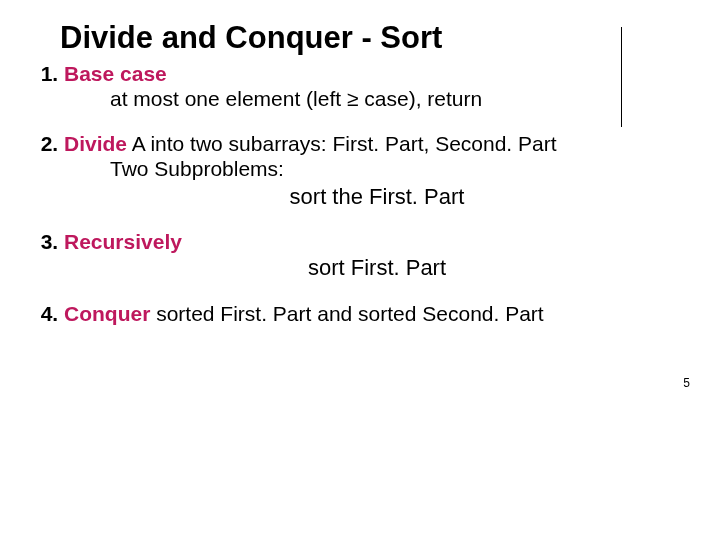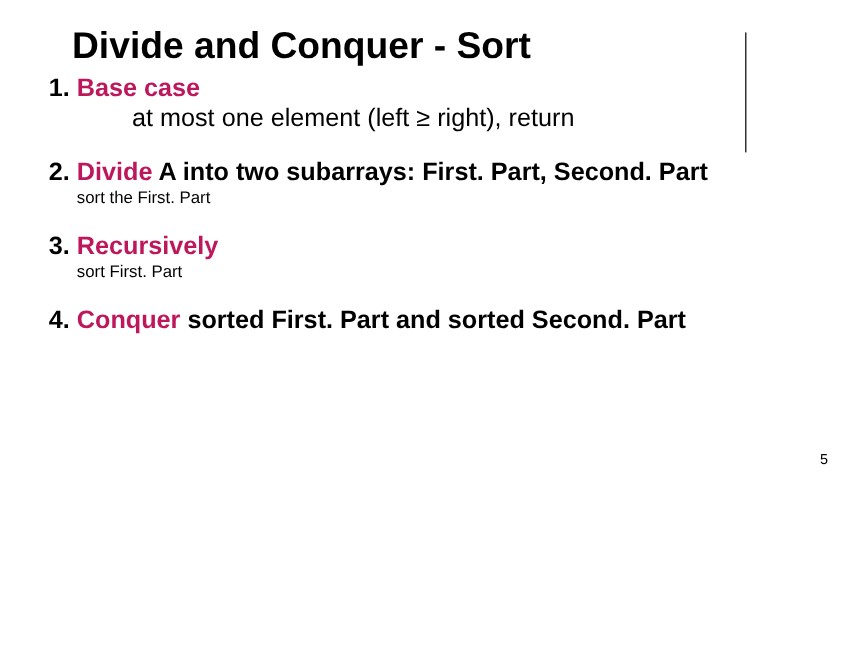--- a/index.html
+++ b/index.html
@@ -31,36 +31,37 @@
   }
   ol.main > li {
     font-size: 21px;
     font-weight: bold;
     margin-bottom: 20px;
   }
   ol.main > li > .head {
     font-weight: bold;
   }
   .normal {
-    font-weight: bold;
+    font-weight: normal;
   }
   .green-bold {
     color: #be185d;
     font-weight: bold;
   }
   .sub1 {
     font-size: 21px;
     font-weight: normal;
     margin-left: 46px;
     line-height: 1.25;
   }
   .sub2 {
-    font-size: 14px;
+    font-size: 22px;
     font-weight: normal;
     line-height: 1.25;
+    text-align: center;
   }
   .pagenum {
     position: absolute;
     bottom: 18px;
     right: 30px;
     font-size: 12px;
     font-weight: normal;
   }
   .hr {
     position: absolute;
@@ -75,25 +76,26 @@
 
 <div class="slide">
   <div class="hr hr1"></div>
 
   <div class="title">Divide and Conquer - Sort</div>
 
   <ol class="main">
 
     <li>
       <span class="head green-bold">Base case</span>
-      <div class="sub1">at most one element (left ≥ right),  return</div>
+      <div class="sub1">at most one element (left ≥ case),  return</div>
     </li>
 
     <li>
       <span class="head green-bold">Divide</span><span class="normal"> A into two subarrays: First. Part, Second. Part</span>
+      <div class="sub1">Two Subproblems:</div>
       <div class="sub2">sort the First. Part</div>
     </li>
 
     <li>
       <span class="head green-bold">Recursively</span>
       <div class="sub2">sort First. Part</div>
     </li>
 
     <li>
       <span class="head green-bold">Conquer</span><span class="normal"> sorted First. Part  and sorted Second. Part</span>

